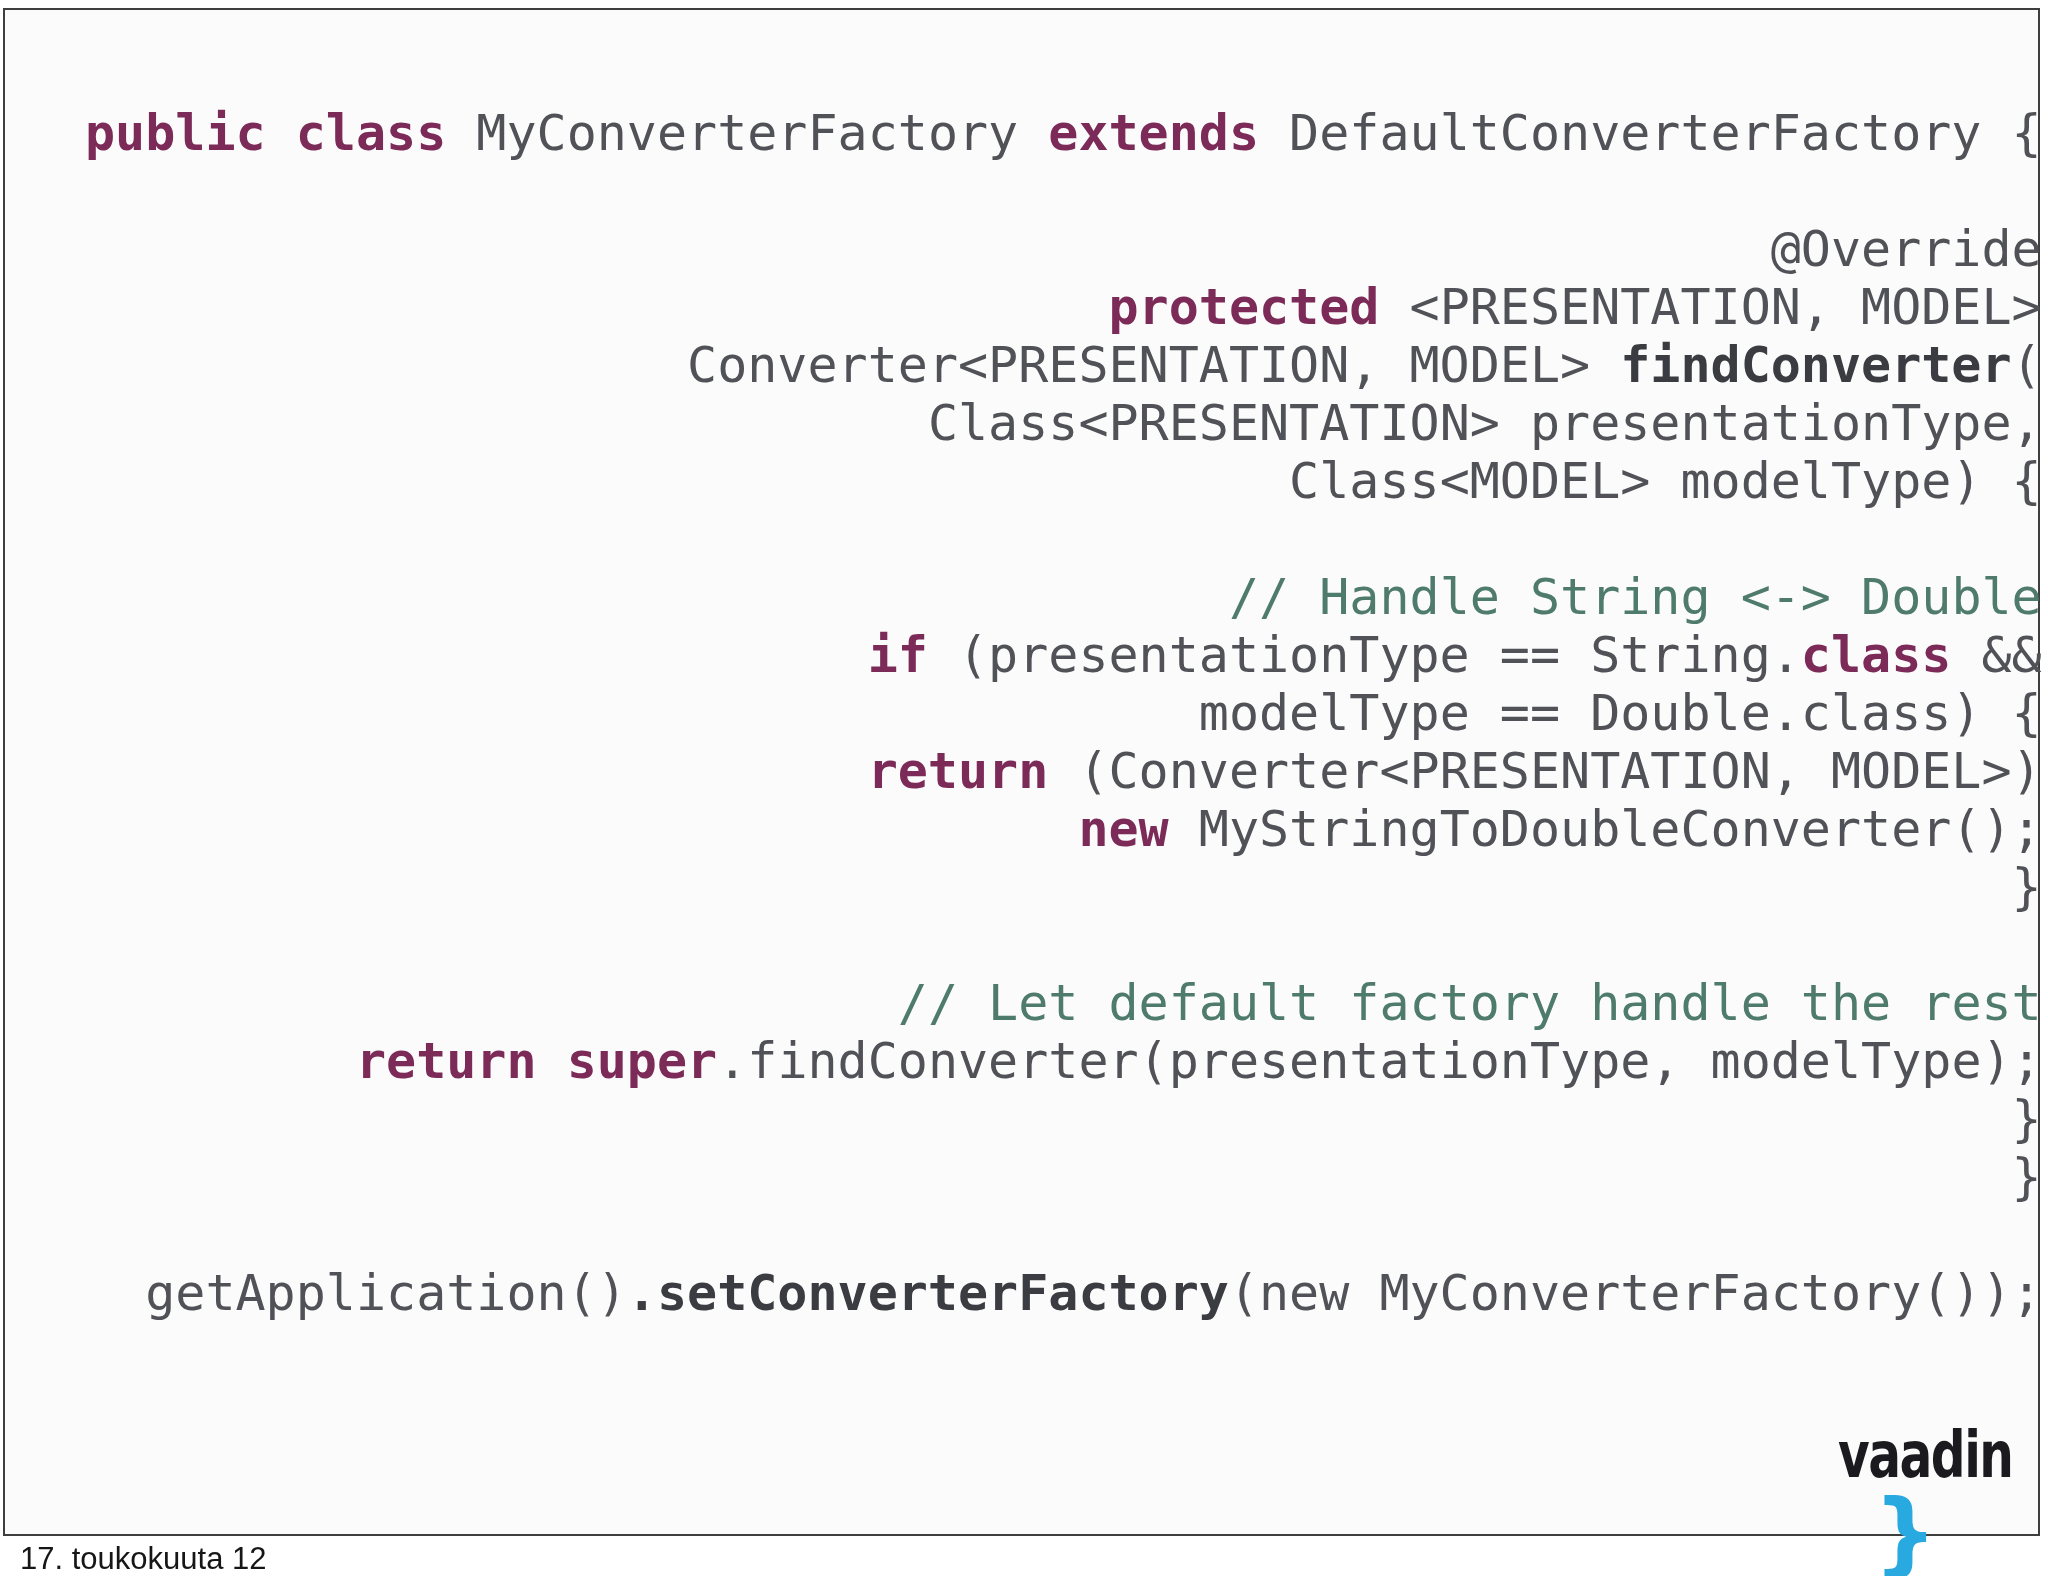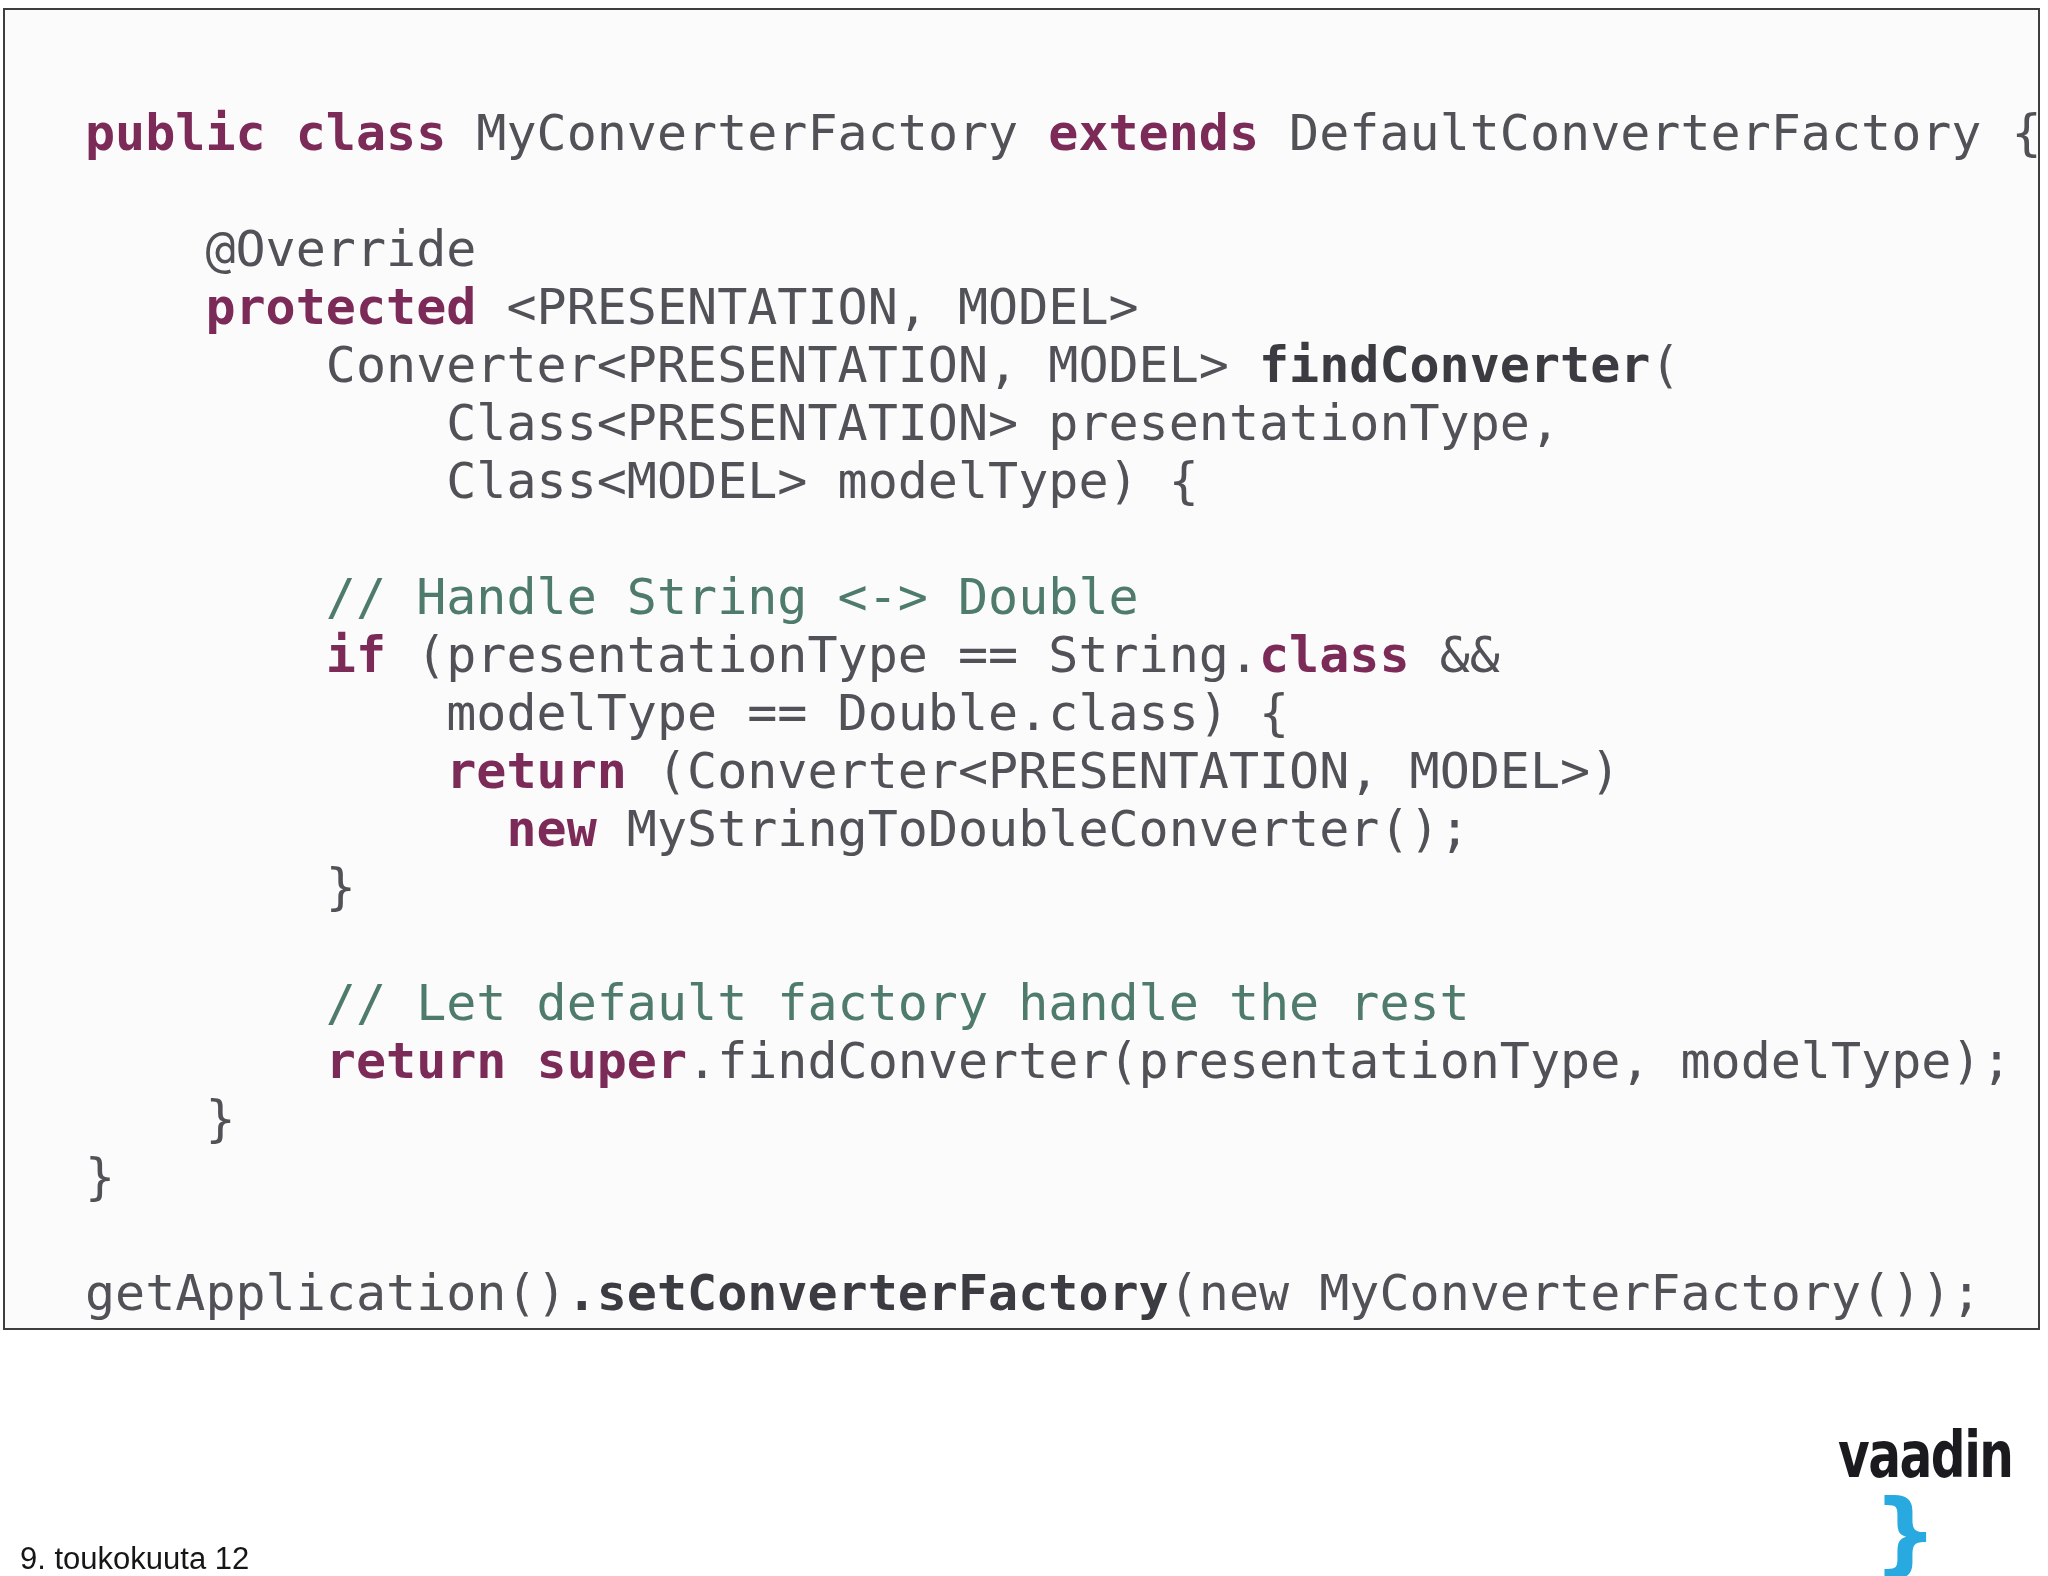--- a/index.html
+++ b/index.html
@@ -15,24 +15,25 @@
     position: relative;
     width: 2048px;
     height: 1576px;
     background: #ffffff;
   }
   .slide {
     position: absolute;
     left: 3px;
     top: 8px;
     width: 2037px;
-    height: 1322px;
+    height: 1528px;
     box-sizing: border-box;
     border: 2px solid var(--slide-border, #3e3e3e);
     background: var(--slide-bg, #fbfbfb);
+    text-align: right;
   }
   .code {
     position: absolute;
     left: 80px;
     top: 94px;
     font-family: "DejaVu Sans Mono", "Liberation Mono", monospace;
     font-size: 50px;
     line-height: 58px;
     white-space: pre;
     color: var(--c-plain, #515257);
@@ -107,14 +108,14 @@
 
 <div class="page">
   <div class="slide">
     <div class="code" id="code-block"><div class="code-line"><span class="seg-keyword">public class</span><span class="seg-plain"> MyConverterFactory </span><span class="seg-keyword">extends</span><span class="seg-plain"> DefaultConverterFactory {</span></div><div class="code-line"></div><div class="code-line"><span class="seg-plain">    @Override</span></div><div class="code-line"><span class="seg-keyword">    protected</span><span class="seg-plain"> &lt;PRESENTATION, MODEL&gt;</span></div><div class="code-line"><span class="seg-plain">        Converter&lt;PRESENTATION, MODEL&gt; </span><span class="seg-method">findConverter</span><span class="seg-plain">(</span></div><div class="code-line"><span class="seg-plain">            Class&lt;PRESENTATION&gt; presentationType,</span></div><div class="code-line"><span class="seg-plain">            Class&lt;MODEL&gt; modelType) {</span></div><div class="code-line"></div><div class="code-line"><span class="seg-comment">        // Handle String &lt;-&gt; Double</span></div><div class="code-line"><span class="seg-keyword">        if</span><span class="seg-plain"> (presentationType == String.</span><span class="seg-keyword">class</span><span class="seg-plain"> &amp;&amp;</span></div><div class="code-line"><span class="seg-plain">            modelType == Double.class) {</span></div><div class="code-line"><span class="seg-keyword">            return</span><span class="seg-plain"> (Converter&lt;PRESENTATION, MODEL&gt;)</span></div><div class="code-line"><span class="seg-keyword">              new</span><span class="seg-plain"> MyStringToDoubleConverter();</span></div><div class="code-line"><span class="seg-plain">        }</span></div><div class="code-line"></div><div class="code-line"><span class="seg-comment">        // Let default factory handle the rest</span></div><div class="code-line"><span class="seg-keyword">        return super</span><span class="seg-plain">.findConverter(presentationType, modelType);</span></div><div class="code-line"><span class="seg-plain">    }</span></div><div class="code-line"><span class="seg-plain">}</span></div><div class="code-line"></div><div class="code-line"><span class="seg-plain">getApplication()</span><span class="seg-method">.setConverterFactory</span><span class="seg-plain">(new MyConverterFactory());</span></div></div>
     <div class="logo">
       <span class="logo-text">vaadin</span>
       <span class="logo-brace">}</span>
       <span class="logo-arrow">&gt;</span>
     </div>
   </div>
-  <div class="date">9. toukokuuta 12</div>
+  <div class="date">17. toukokuuta 12</div>
 </div>
 
 </body></html>

